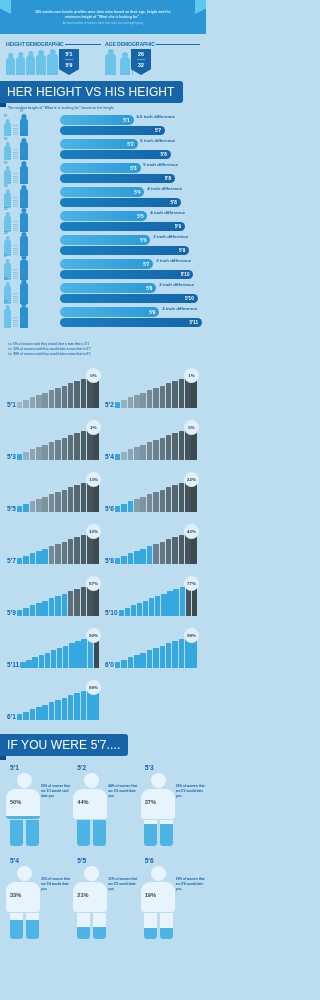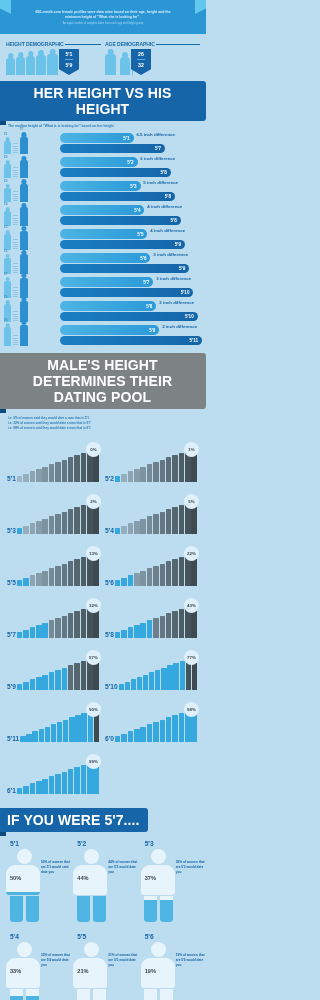--- a/index.html
+++ b/index.html
@@ -45,23 +45,23 @@
   .badge .sep { display:block; width:8px; height:1px; background:#5fa8d8; margin:1.5px auto; }
   .ppl { display:flex; align-items:flex-end; gap:1px; }
   .person { background:#6cc3ea; position:relative; }
   .person::before {
     content:""; position:absolute; left:50%; transform:translateX(-50%);
     border-radius:50%; background:#6cc3ea;
   }
 
   
   .banner {
-    background:#1565a8; color:#fff; font-weight:bold; font-size:14px;
+    background:#1565a8; color:#fff; font-weight:normal; font-size:12px;
     padding:4px 8px 4px 7px; display:inline-block;
-    border-radius:0 3px 3px 0; letter-spacing:.1px;text-align:center;
+    border-radius:0 3px 3px 0; letter-spacing:.1px;
   }
   .banner.gray { background:#7d8285; }
   .banner-wrap { position:relative; }
   .banner-wrap::after {
     content:""; position:absolute; left:0; bottom:-4px; width:6px; height:4px;
     background:#0d4a7e;
   }
   .sec-sub { font-size:3.4px; color:#2e7cb5; padding:3px 8px 0; font-weight:bold; }
 
   
@@ -453,23 +453,20 @@
             <span class="bar-lab">5'9</span>
           </div>
           <div class="bar-bot" style="width:100%">
             <span class="bar-lab">5'11</span>
           </div>
           <span class="diff" style="left:72%">2 inch difference</span>
         </div>
       </div>
     </div>
 
-  <div class="banner-wrap">
-    <div class="banner gray">MALE'S HEIGHT DETERMINES THEIR DATING POOL</div>
-  </div>
   <div class="pool">
     <div class="pool-sub">
       <div>i.e. 0% of women said they would date a man that is 5'1</div>
       <div>i.e. 32% of women said they would date a man that is 5'7</div>
       <div>i.e. 99% of women said they would date a man that is 6'1</div>
     </div>
     <div class="pool-grid" id="poolGrid">
         <div class="pool-cell">
           <span class="pool-lab">5'1</span>
           <span class="spark">

